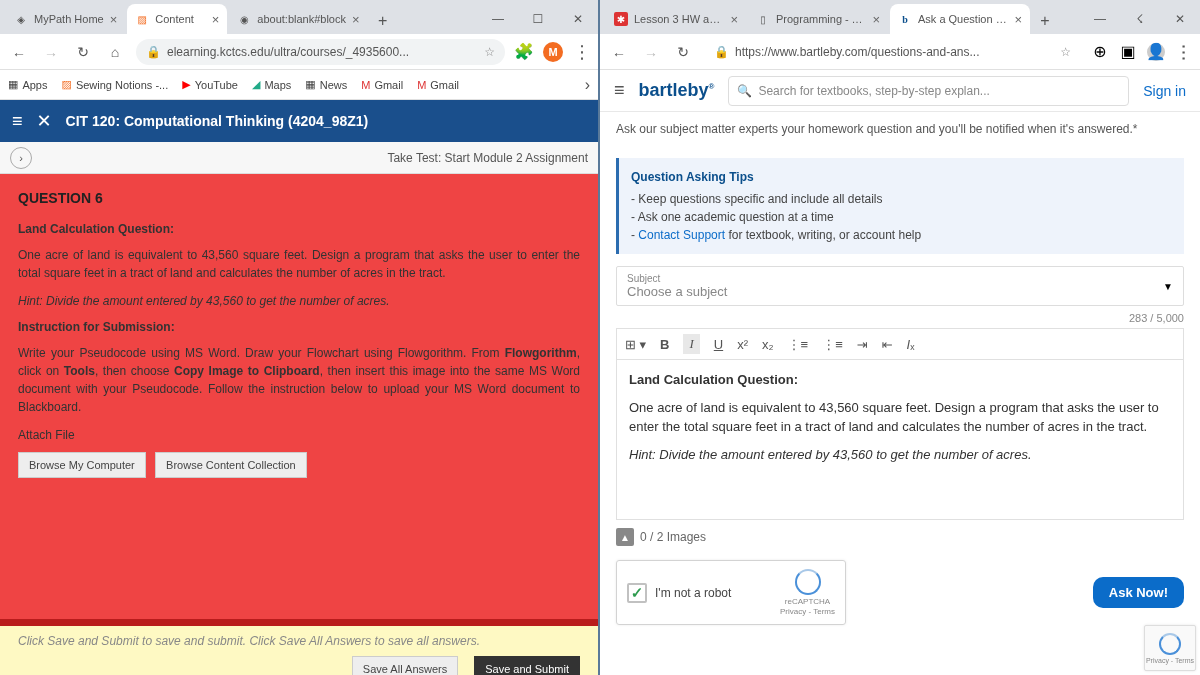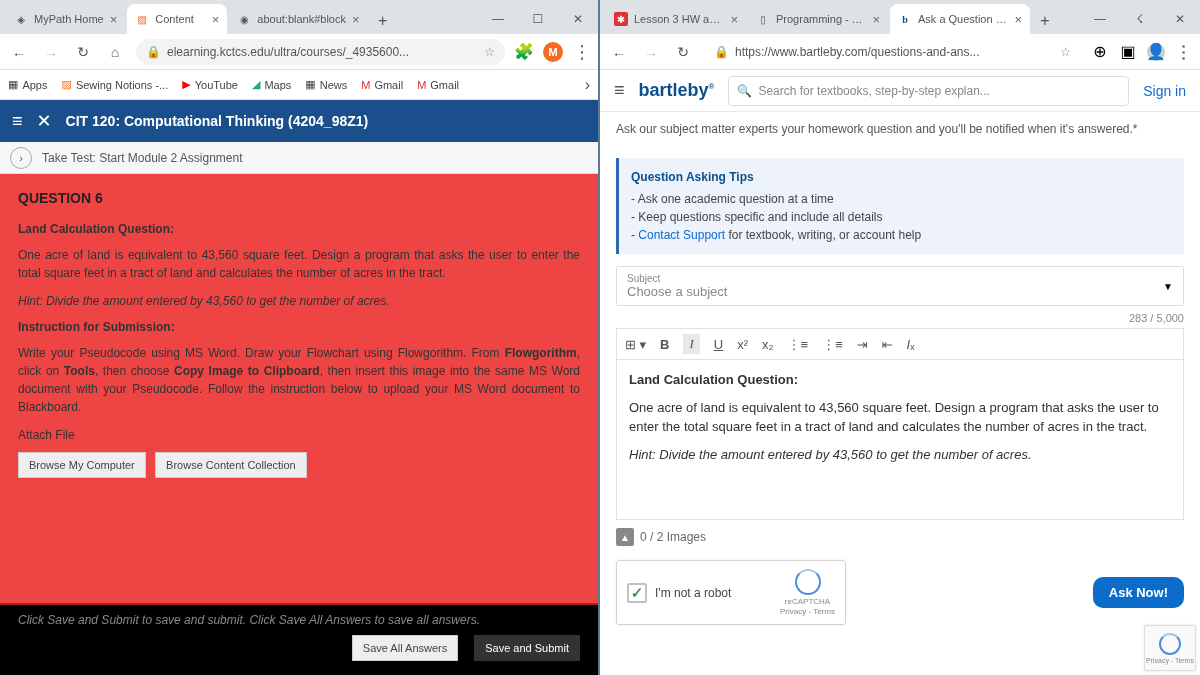--- a/index.html
+++ b/index.html
@@ -24,29 +24,29 @@
 .mchip{width:20px;height:20px;border-radius:50%;background:#f36c21;color:#fff;font-size:11px;display:flex;align-items:center;justify-content:center;font-weight:bold}
 .dots{color:#555;font-size:18px;letter-spacing:-1px}
 .bmk{height:30px;background:#fff;display:flex;align-items:center;padding:0 8px;gap:14px;font-size:11px;color:#444;border-bottom:1px solid #e0e0e0}
 .bmk span{display:flex;align-items:center;gap:4px;cursor:pointer}
 .bmk .more{margin-left:auto;font-size:16px;color:#555}
 .bbhdr{height:42px;background:#1a4f8c;color:#fff;display:flex;align-items:center;padding:0 12px;font-size:14px;gap:14px}
 .bbhdr .burger{font-size:18px}
 .bbhdr .x2{font-size:18px}
 .bbhdr .ct{font-weight:bold}
 .bbsub{height:32px;background:#f7f7f7;border-bottom:1px solid #ddd;display:flex;align-items:center;padding:0 10px;gap:10px;font-size:12px;color:#555}
-.bbsub .tt{flex:1;text-align:left}
+.bbsub .tt{flex:1;text-align:right}
 .bbsub .cir{width:22px;height:22px;border:1px solid #aaa;border-radius:50%;display:flex;align-items:center;justify-content:center;font-size:11px}
 .bbbody{flex:1;background:#ef4444;padding:16px 18px;font-size:12px;color:#333;overflow:hidden;position:relative}
 .qh{font-size:14px;font-weight:bold;margin-bottom:16px;color:#222}
 .lbl{font-weight:bold;margin-bottom:10px;font-size:12px}
 .ptxt{font-size:12px;text-align:justify;line-height:1.5;margin-bottom:12px}
 .hint{font-style:italic;font-size:12px;margin-bottom:12px}
 .btn{display:inline-block;padding:6px 10px;background:#eee;border:1px solid #ccc;font-size:11px;color:#444;cursor:pointer;margin-right:6px}
-.bbfoot{height:72px;background:#000000;border-top:2px solid #b91c1c;padding:8px 18px;font-size:12px;color:#888}
+.bbfoot{height:56px;background:#fef9c3;border-top:7px solid #b91c1c;padding:8px 18px;font-size:12px;color:#888}
 .bbfoot .fi{font-style:italic;margin-bottom:8px}
 .fbtns{display:flex;justify-content:flex-end;gap:16px}
 .fbtn{padding:6px 10px;font-size:11px;border:1px solid #ccc;cursor:pointer}
 .fbtn.save{background:#eee;color:#444}
 .fbtn.sub{background:#333;color:#fff;border-color:#333}
 .r-addr .url{background:#fff;border:none}
 .bhdr{height:42px;background:#fff;display:flex;align-items:center;padding:0 14px;gap:14px;border-bottom:1px solid #e8e8e8}
 .bhdr .brand{color:#0b4f8c;font-weight:bold;font-size:18px;font-family:Georgia,serif}
 .bhdr .burger2{font-size:18px;color:#555}
 .srch{flex:1;height:30px;border:1px solid #ddd;border-radius:4px;display:flex;align-items:center;padding:0 8px;font-size:12px;color:#888;gap:6px}
@@ -205,22 +205,22 @@
     <div class="srch">
       <span style="color:#d58a00">🔍</span>
       <span>Search for textbooks, step-by-step explan...</span>
     </div>
     <span class="signin">Sign in</span>
   </div>
   <div class="rbody">
     <div class="intro">Ask our subject matter experts your homework question and you'll be notified when it's answered.*</div>
     <div class="tipbox">
       <div class="th">Question Asking Tips</div>
+      <div>- Keep questions specific and include all details</div>
       <div>- Ask one academic question at a time</div>
-      <div>- Keep questions specific and include all details</div>
       <div><span>- </span><a>Contact Support</a><span> for textbook, writing, or account help</span></div>
     </div>
     <div class="subj">
       <div>
         <div class="sl">Subject</div>
         <div class="sv">Choose a subject</div>
       </div>
       <span style="font-size:10px">▼</span>
     </div>
     <div class="cnt">283 / 5,000</div>

